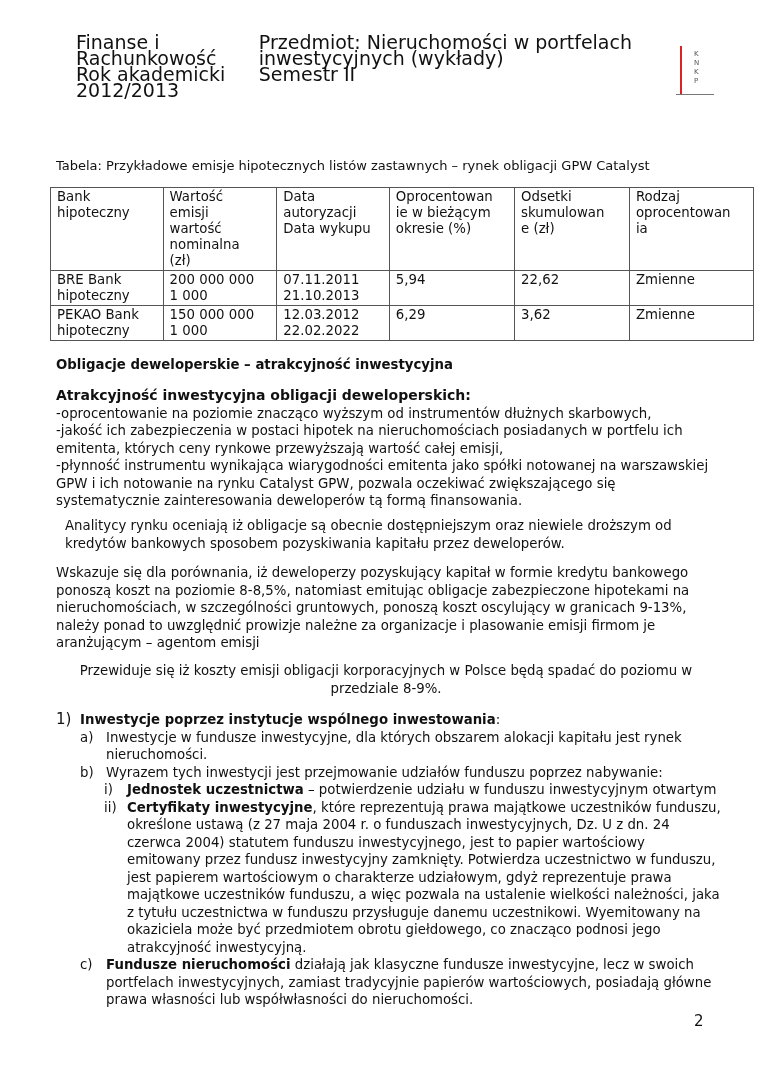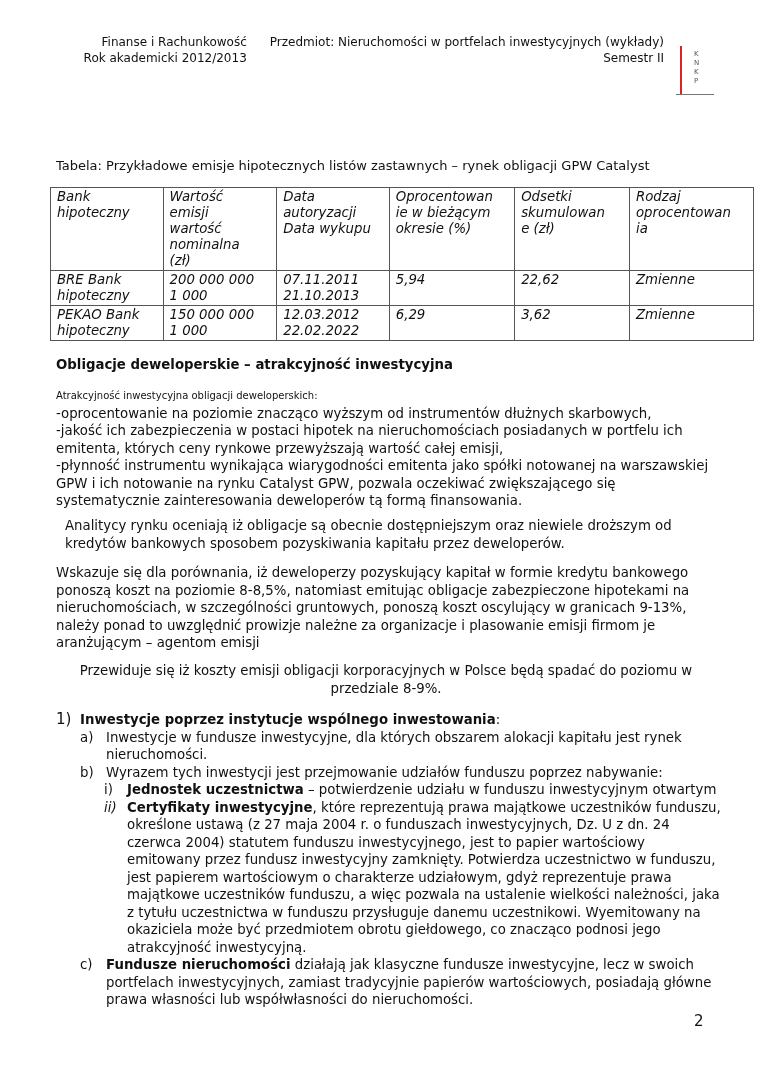--- a/index.html
+++ b/index.html
@@ -1,43 +1,43 @@
 <!DOCTYPE html>
 <html><head>
   <meta charset="utf-8">
   <style>
     html, body { margin: 0; padding: 0; background: #ffffff; }
     body {
       width: 760px; height: 1075px; position: relative; overflow: hidden;
       font-family: "DejaVu Sans", sans-serif; font-size: 13.3px; color: #111;
     }
     .page { position: absolute; left: 0; top: 0; width: 760px; height: 1075px; }
-    .hdr { position: absolute; left: 64px; top: 34px; width: 600px; line-height: 16px; font-size: 12px; text-align: right; }
+    .hdr { position: absolute; left: 76px; top: 34px; width: 600px; line-height: 16px; font-size: 19px; }
     .hdr-row { display: flex; }
     .hdr-left { width: 184px; }
     .hdr-right { width: 420px; }
     .logo { position: absolute; left: 676px; top: 46px; width: 44px; height: 52px; }
     .logo-line { position: absolute; left: 4px; top: 0; width: 2px; height: 48px; background: #d22; }
     .logo-base { position: absolute; left: 0; top: 48px; width: 38px; height: 1px; background: #777; }
     .logo-letters { position: absolute; left: 18px; top: 4px; font-size: 7px; line-height: 9px; color: #555; }
     .h1 { position: absolute; left: 56px; top: 128px; font-weight: bold; font-size: 13.3px; }
     .caption { position: absolute; left: 56px; top: 158px; font-size: 13px; }
     table.data {
       position: absolute; left: 50px; top: 187px; width: 704px;
-      border-collapse: collapse; font-size: 13.3px; line-height: 16px; font-style: italic;
+      border-collapse: collapse; font-size: 13.3px; line-height: 16px;
     }
     table.data td {
       border: 1px solid #555; vertical-align: top; padding: 1px 5px 1px 6px;
     }
     .c1 { width: 86px; } .c2 { width: 87px; } .c3 { width: 86px; }
     .c4 { width: 97px; } .c5 { width: 88px; } .c6 { width: 96px; }
     .sec { position: absolute; left: 56px; width: 660px; line-height: 17.5px; font-size: 13.3px; }
     .b { font-weight: bold; }
     .h2 { font-weight: bold; }
-    .h3 { font-weight: normal; font-size: 10px; }
+    .h3 { font-weight: bold; font-size: 14px; }
     .li { position: relative; }
     .mk { position: absolute; }
     .pagenum { position: absolute; left: 694px; top: 1012px; font-size: 15px; }
   </style>
 </head>
 <body>
 
 <div class="page">
 
   <div class="hdr">
@@ -160,21 +160,21 @@
     </div>
     <div class="li" style="padding-left:50px; width:600px;">
       <span class="mk" style="left:24px;">b)</span>
       <span>Wyrazem tych inwestycji jest przejmowanie udziałów funduszu poprzez nabywanie:</span>
     </div>
     <div class="li" style="padding-left:71px; width:595px;">
       <span class="mk" style="left:48px;">i)</span>
       <span class="b">Jednostek uczestnictwa</span><span> – potwierdzenie udziału w funduszu inwestycyjnym otwartym</span>
     </div>
     <div class="li" style="padding-left:71px; width:595px;">
-      <span class="mk" style="left:48px;font-style:italic;">ii)</span>
+      <span class="mk" style="left:48px;">ii)</span>
       <span class="b">Certyfikaty inwestycyjne</span><span>, które reprezentują prawa majątkowe uczestników funduszu, określone ustawą (z 27 maja 2004 r. o funduszach inwestycyjnych, Dz. U z dn. 24 czerwca 2004) statutem funduszu inwestycyjnego, jest to papier wartościowy emitowany przez fundusz inwestycyjny zamknięty. Potwierdza uczestnictwo w funduszu, jest papierem wartościowym o charakterze udziałowym, gdyż reprezentuje prawa majątkowe uczestników funduszu, a więc pozwala na ustalenie wielkości należności, jaka z tytułu uczestnictwa w funduszu przysługuje danemu uczestnikowi. Wyemitowany na okaziciela może być przedmiotem obrotu giełdowego, co znacząco podnosi jego atrakcyjność inwestycyjną.</span>
     </div>
     <div class="li" style="padding-left:50px; width:616px;">
       <span class="mk" style="left:24px;">c)</span>
       <span class="b">Fundusze nieruchomości</span><span> działają jak klasyczne fundusze inwestycyjne, lecz w swoich portfelach inwestycyjnych, zamiast tradycyjnie papierów wartościowych, posiadają główne prawa własności lub współwłasności do nieruchomości.</span>
     </div>
   </div>
 
   <div class="pagenum">2</div>
 </div>

